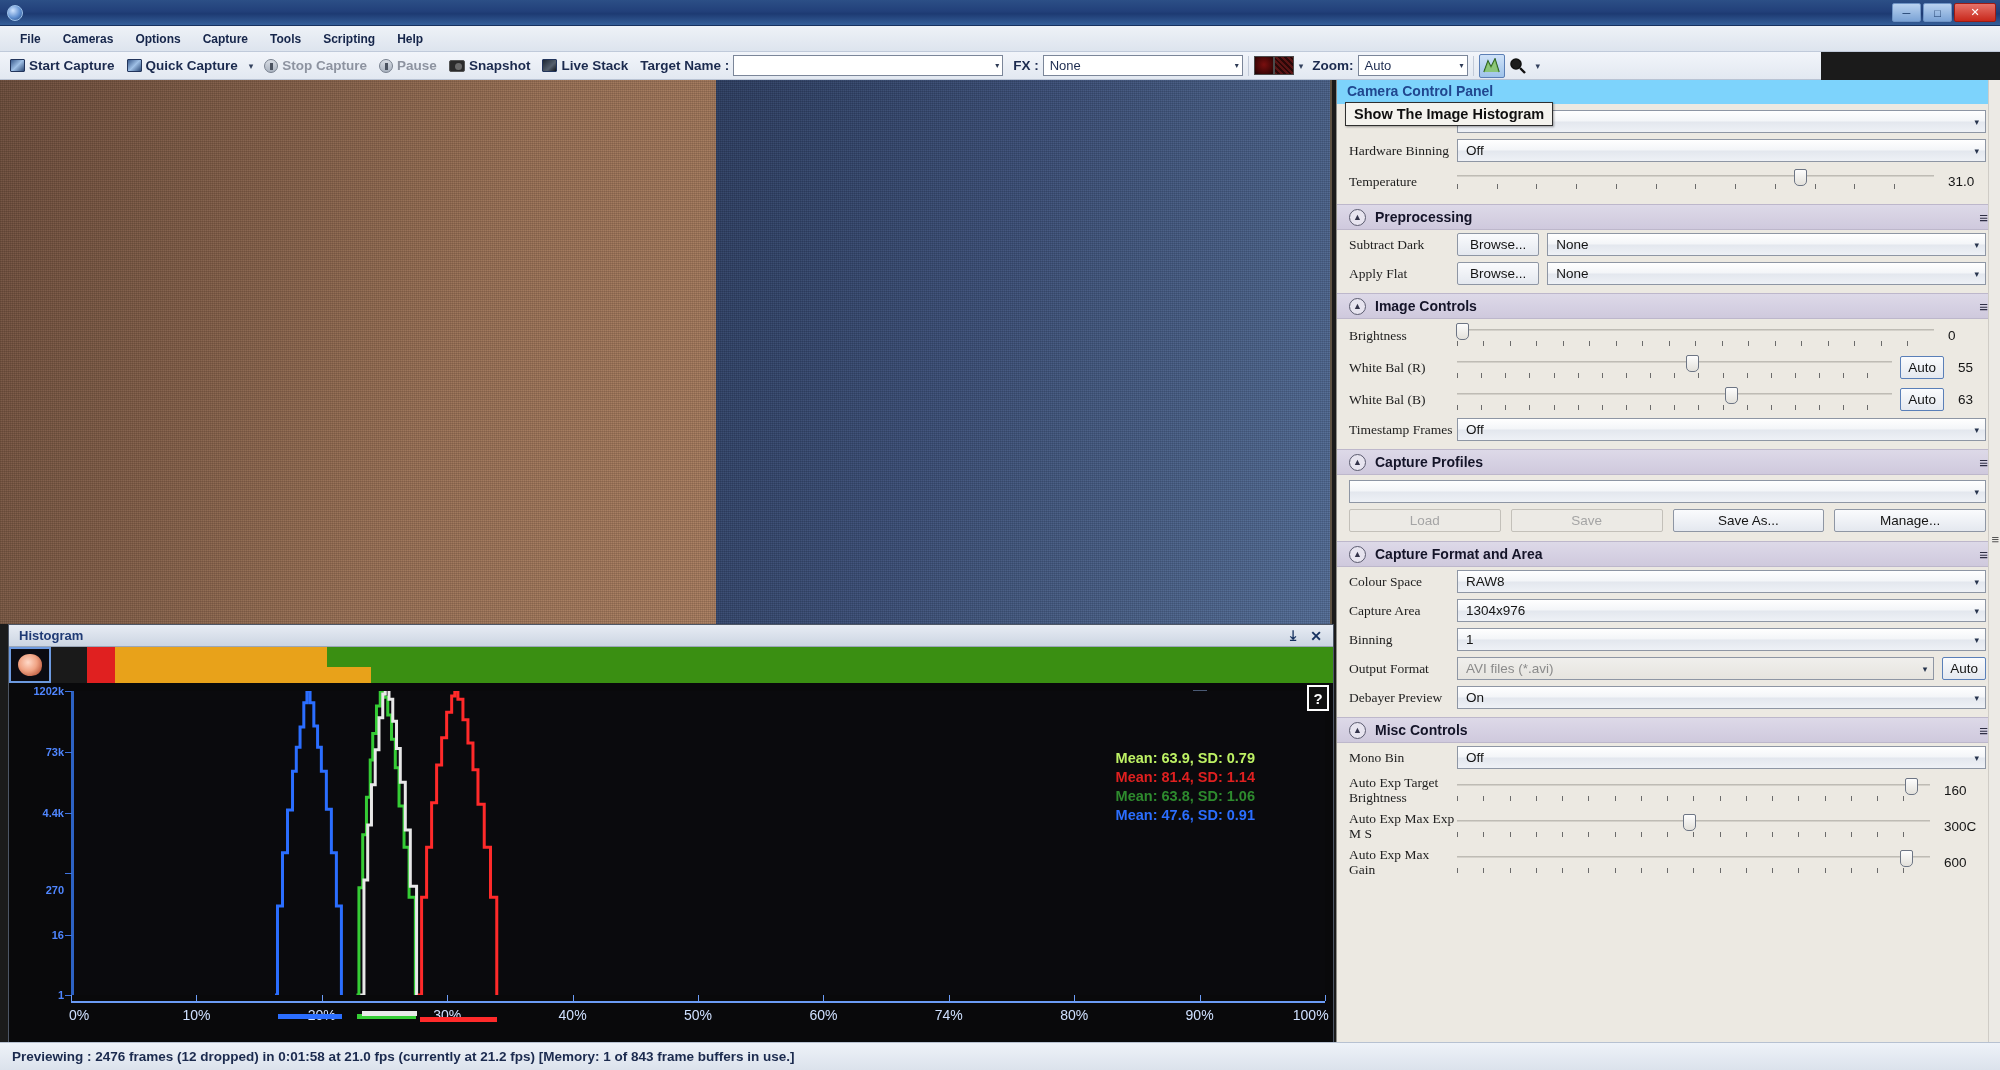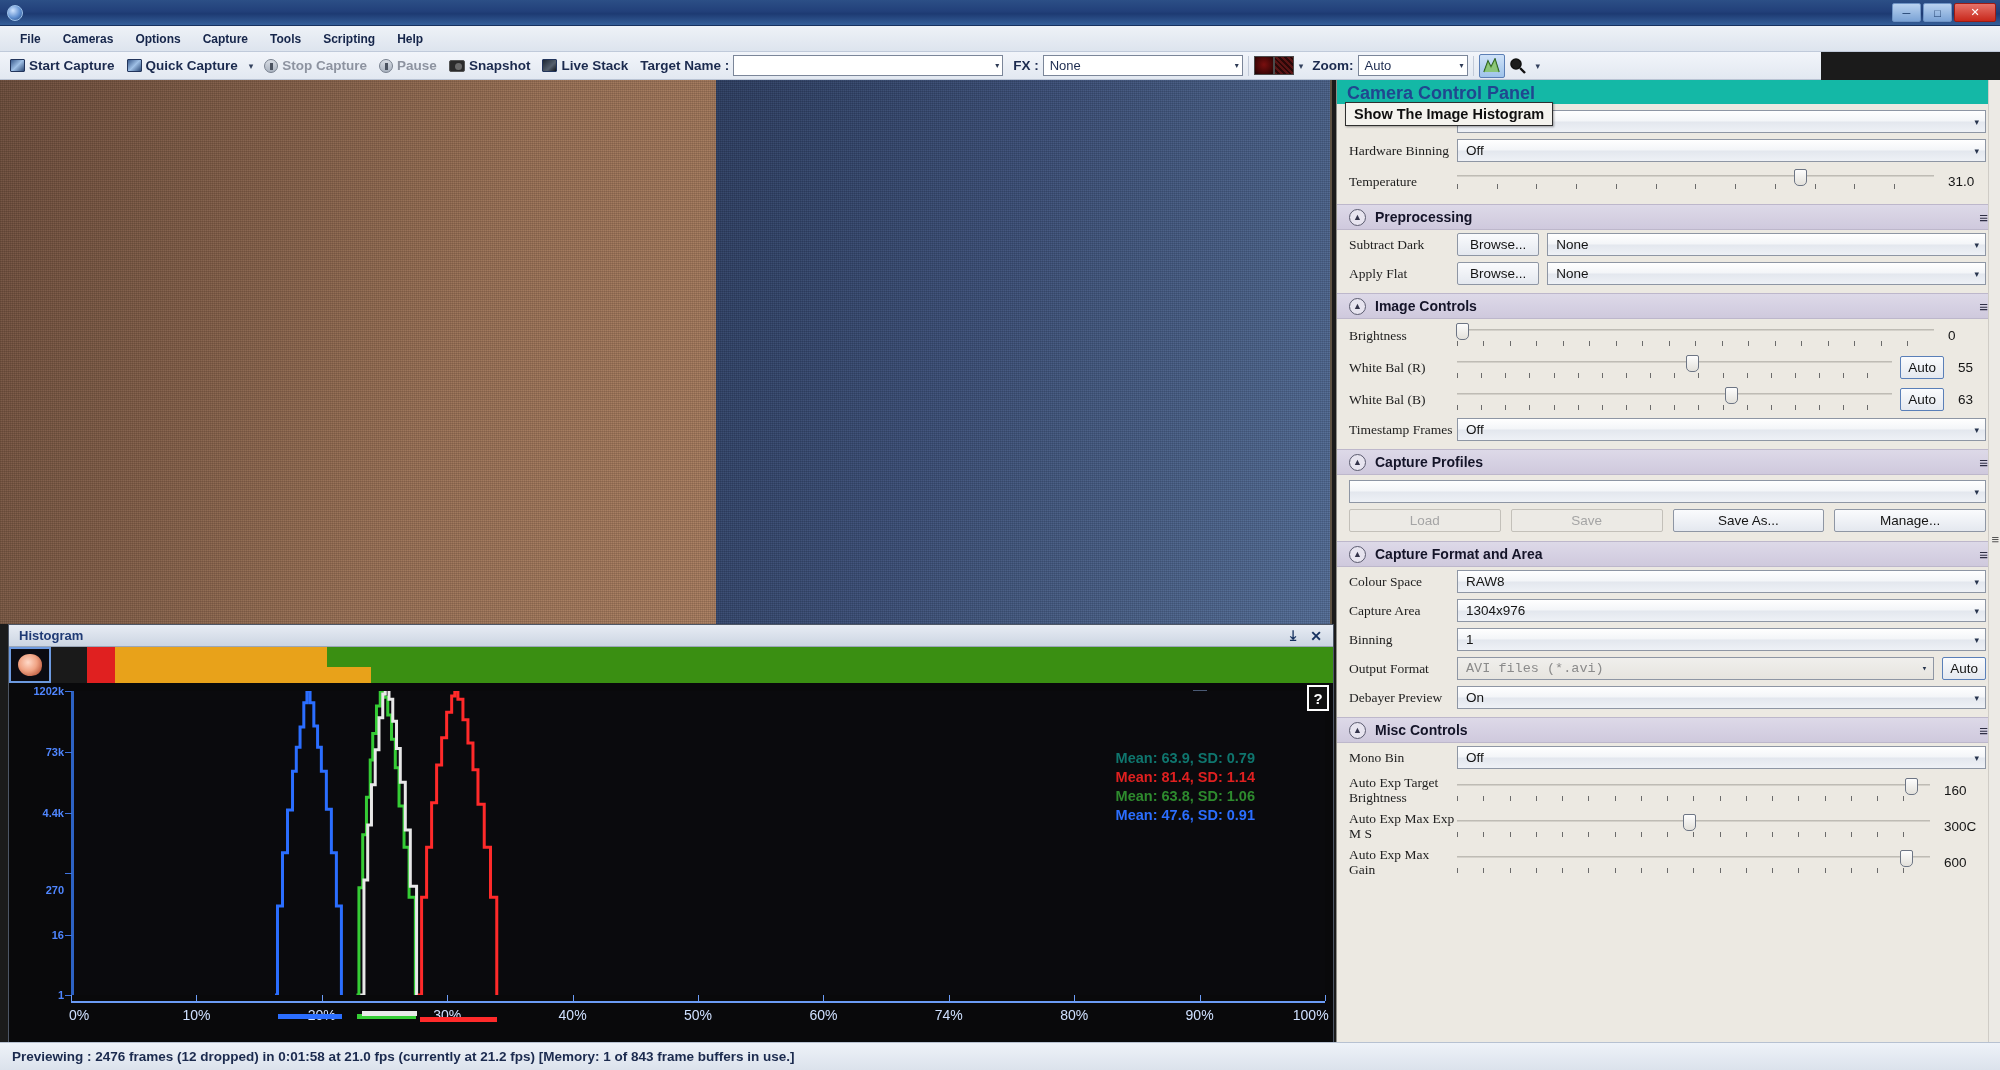--- a/index.html
+++ b/index.html
@@ -198,41 +198,41 @@
     font-size: 13.5px; color: #1b2a4e; font-weight: 600;
   }
 
   
   .ccp {
     position: absolute; left: 1336px; top: 80px; width: 664px; height: 962px;
     background: #ece9e2; border-left: 1px solid #8e8d87;
     overflow: hidden;
   }
   .ccp-title {
-    height: 24px; padding: 3px 0 0 10px; font-size: 18px; color:#20478f;
-    font-weight: 600; background:#14b8a6;
+    height: 24px; padding: 3px 0 0 10px; font-size: 14px; color:#20478f;
+    font-weight: 600; background:#7dd3fc;
   }
   .tooltip {
     position: absolute; left: 8px; top: 22px; z-index: 5;
     background: #f4f3ee; border: 1px solid #2f2f2f; padding: 3px 8px;
     font-size: 14.5px; color: #101010; font-weight: 600;
     box-shadow: 1px 1px 2px rgba(0,0,0,.35);
   }
   .row {
     display: flex; align-items: center; padding: 3px 14px 3px 12px; min-height: 26px;
   }
   .rlabel { width: 108px; flex: 0 0 auto; font-size: 13.5px; color:#1d1d1d; line-height: 15px; font-family: Liberation Serif, serif; }
   .rfield { flex: 1; display:flex; align-items:center; gap:8px; }
   .combo {
     flex: 1; height: 23px; border: 1px solid #8e96a4;
     background: linear-gradient(to bottom,#ffffff 0%,#f3f5f8 48%,#e3e7ee 52%,#eef1f6 100%);
     display:flex; align-items:center; justify-content: space-between;
     padding: 0 6px 0 8px; font-size: 13.5px; color:#141414;
   }
-  .combo.disabled { color:#8b8b8b; background: linear-gradient(to bottom,#f0efec,#e6e4df); font-family: Liberation Mono, monospace; }
+  .combo.disabled { color:#8b8b8b; background: linear-gradient(to bottom,#f0efec,#e6e4df); }
   .combo .arrow { font-size: 9px; color:#27344d; }
   .btn {
     height: 23px; padding: 0 12px; border: 1px solid #8e96a4; border-radius: 2px;
     background: linear-gradient(to bottom,#fafbfd,#e4e8ef);
     font-size: 13.5px; color:#141414; display:flex;align-items:center;justify-content:center;
     white-space: nowrap;
   }
   .btn.dis { color:#a5a5a5; background:#eceae5; border-color:#c3c0b9;}
   .btn.auto { padding: 0 7px; border-color:#5a7fb8; }
   .sec-header {
@@ -409,21 +409,21 @@
               <div class="ylabel" style="top: 100%;">1</div>
               <div class="ytick" style="top: 100%;"></div>
             </div>
           <svg id="histsvg" style="position:absolute;inset:0;width:100%;height:100%;" preserveAspectRatio="none" viewBox="0 0 1000 1000">
               <path d="M 162.00 1000 L 162.00 1000.00 L 164.00 1000.00 L 164.00 707.54 L 168.00 707.54 L 168.00 532.05 L 172.00 532.05 L 172.00 391.61 L 176.00 391.61 L 176.00 263.62 L 179.00 263.62 L 179.00 185.14 L 182.00 185.14 L 182.00 118.12 L 185.00 118.12 L 185.00 38.62 L 187.50 38.62 L 187.50 0.00 L 190.00 0.00 L 190.00 38.62 L 193.00 38.62 L 193.00 115.08 L 196.00 115.08 L 196.00 185.14 L 199.00 185.14 L 199.00 263.62 L 203.00 263.62 L 203.00 388.81 L 207.00 388.81 L 207.00 532.05 L 211.00 532.05 L 211.00 707.54 L 215.00 707.54 L 215.00 1000.00 L 215.00 1000" fill="none" stroke="#2b6eff" stroke-width="3" vector-effect="non-scaling-stroke"></path>
               <path d="M 227.00 1000 L 227.00 1000.00 L 229.00 1000.00 L 229.00 647.01 L 232.00 647.01 L 232.00 473.00 L 235.00 473.00 L 235.00 349.62 L 238.00 349.62 L 238.00 227.13 L 240.00 227.13 L 240.00 139.72 L 243.00 139.72 L 243.00 49.63 L 246.00 49.63 L 246.00 0.00 L 249.00 0.00 L 249.00 20.67 L 252.00 20.67 L 252.00 78.59 L 255.00 78.59 L 255.00 158.88 L 258.00 158.88 L 258.00 252.61 L 261.00 252.61 L 261.00 378.58 L 265.00 378.58 L 265.00 514.10 L 269.00 514.10 L 269.00 678.57 L 274.00 678.57 L 274.00 1000.00 L 274.00 1000" fill="none" stroke="#35cc35" stroke-width="3" vector-effect="non-scaling-stroke"></path>
               <path d="M 230.00 1000 L 230.00 1000.00 L 233.00 1000.00 L 233.00 621.54 L 236.00 621.54 L 236.00 441.12 L 239.00 441.12 L 239.00 308.52 L 242.00 308.52 L 242.00 193.56 L 245.00 193.56 L 245.00 88.13 L 248.00 88.13 L 248.00 9.66 L 250.00 9.66 L 250.00 -5.60 L 253.00 -5.60 L 253.00 27.32 L 256.00 27.32 L 256.00 99.14 L 259.00 99.14 L 259.00 189.23 L 262.00 189.23 L 262.00 300.11 L 266.00 300.11 L 266.00 457.06 L 270.00 457.06 L 270.00 642.08 L 275.00 642.08 L 275.00 1000.00 L 275.00 1000" fill="none" stroke="#e8e8e8" stroke-width="3" vector-effect="non-scaling-stroke"></path>
               <path d="M 276.00 1000 L 276.00 1000.00 L 279.00 1000.00 L 279.00 678.57 L 283.00 678.57 L 283.00 514.10 L 287.00 514.10 L 287.00 367.57 L 291.00 367.57 L 291.00 243.07 L 295.00 243.07 L 295.00 153.58 L 299.00 153.58 L 299.00 70.18 L 303.00 70.18 L 303.00 16.81 L 305.50 16.81 L 305.50 0.00 L 308.00 0.00 L 308.00 27.32 L 312.00 27.32 L 312.00 94.53 L 316.00 94.53 L 316.00 170.81 L 320.00 170.81 L 320.00 259.01 L 324.00 259.01 L 324.00 372.87 L 329.00 372.87 L 329.00 514.10 L 334.00 514.10 L 334.00 678.57 L 339.00 678.57 L 339.00 1000.00 L 339.00 1000" fill="none" stroke="#ff2a2a" stroke-width="3" vector-effect="non-scaling-stroke"></path>
             </svg>
           <div class="hist-stats">
-            <div style="color:#0f766e">Mean: 63.9, SD: 0.79</div>
+            <div style="color:#bef264">Mean: 63.9, SD: 0.79</div>
             <div style="color:#e02020">Mean: 81.4, SD: 1.14</div>
             <div style="color:#2e8b2e">Mean: 63.8, SD: 1.06</div>
             <div style="color:#2b6eff">Mean: 47.6, SD: 0.91</div>
           </div>
         </div>
 
         <div class="xaxis" id="xaxis">
             <div class="xlabel" style="left: 0%; transform: translateX(-10%);">0%</div>
             <div class="xtickm" style="left: 0%;"></div>
             <div class="xlabel" style="left: 10%;">10%</div>

